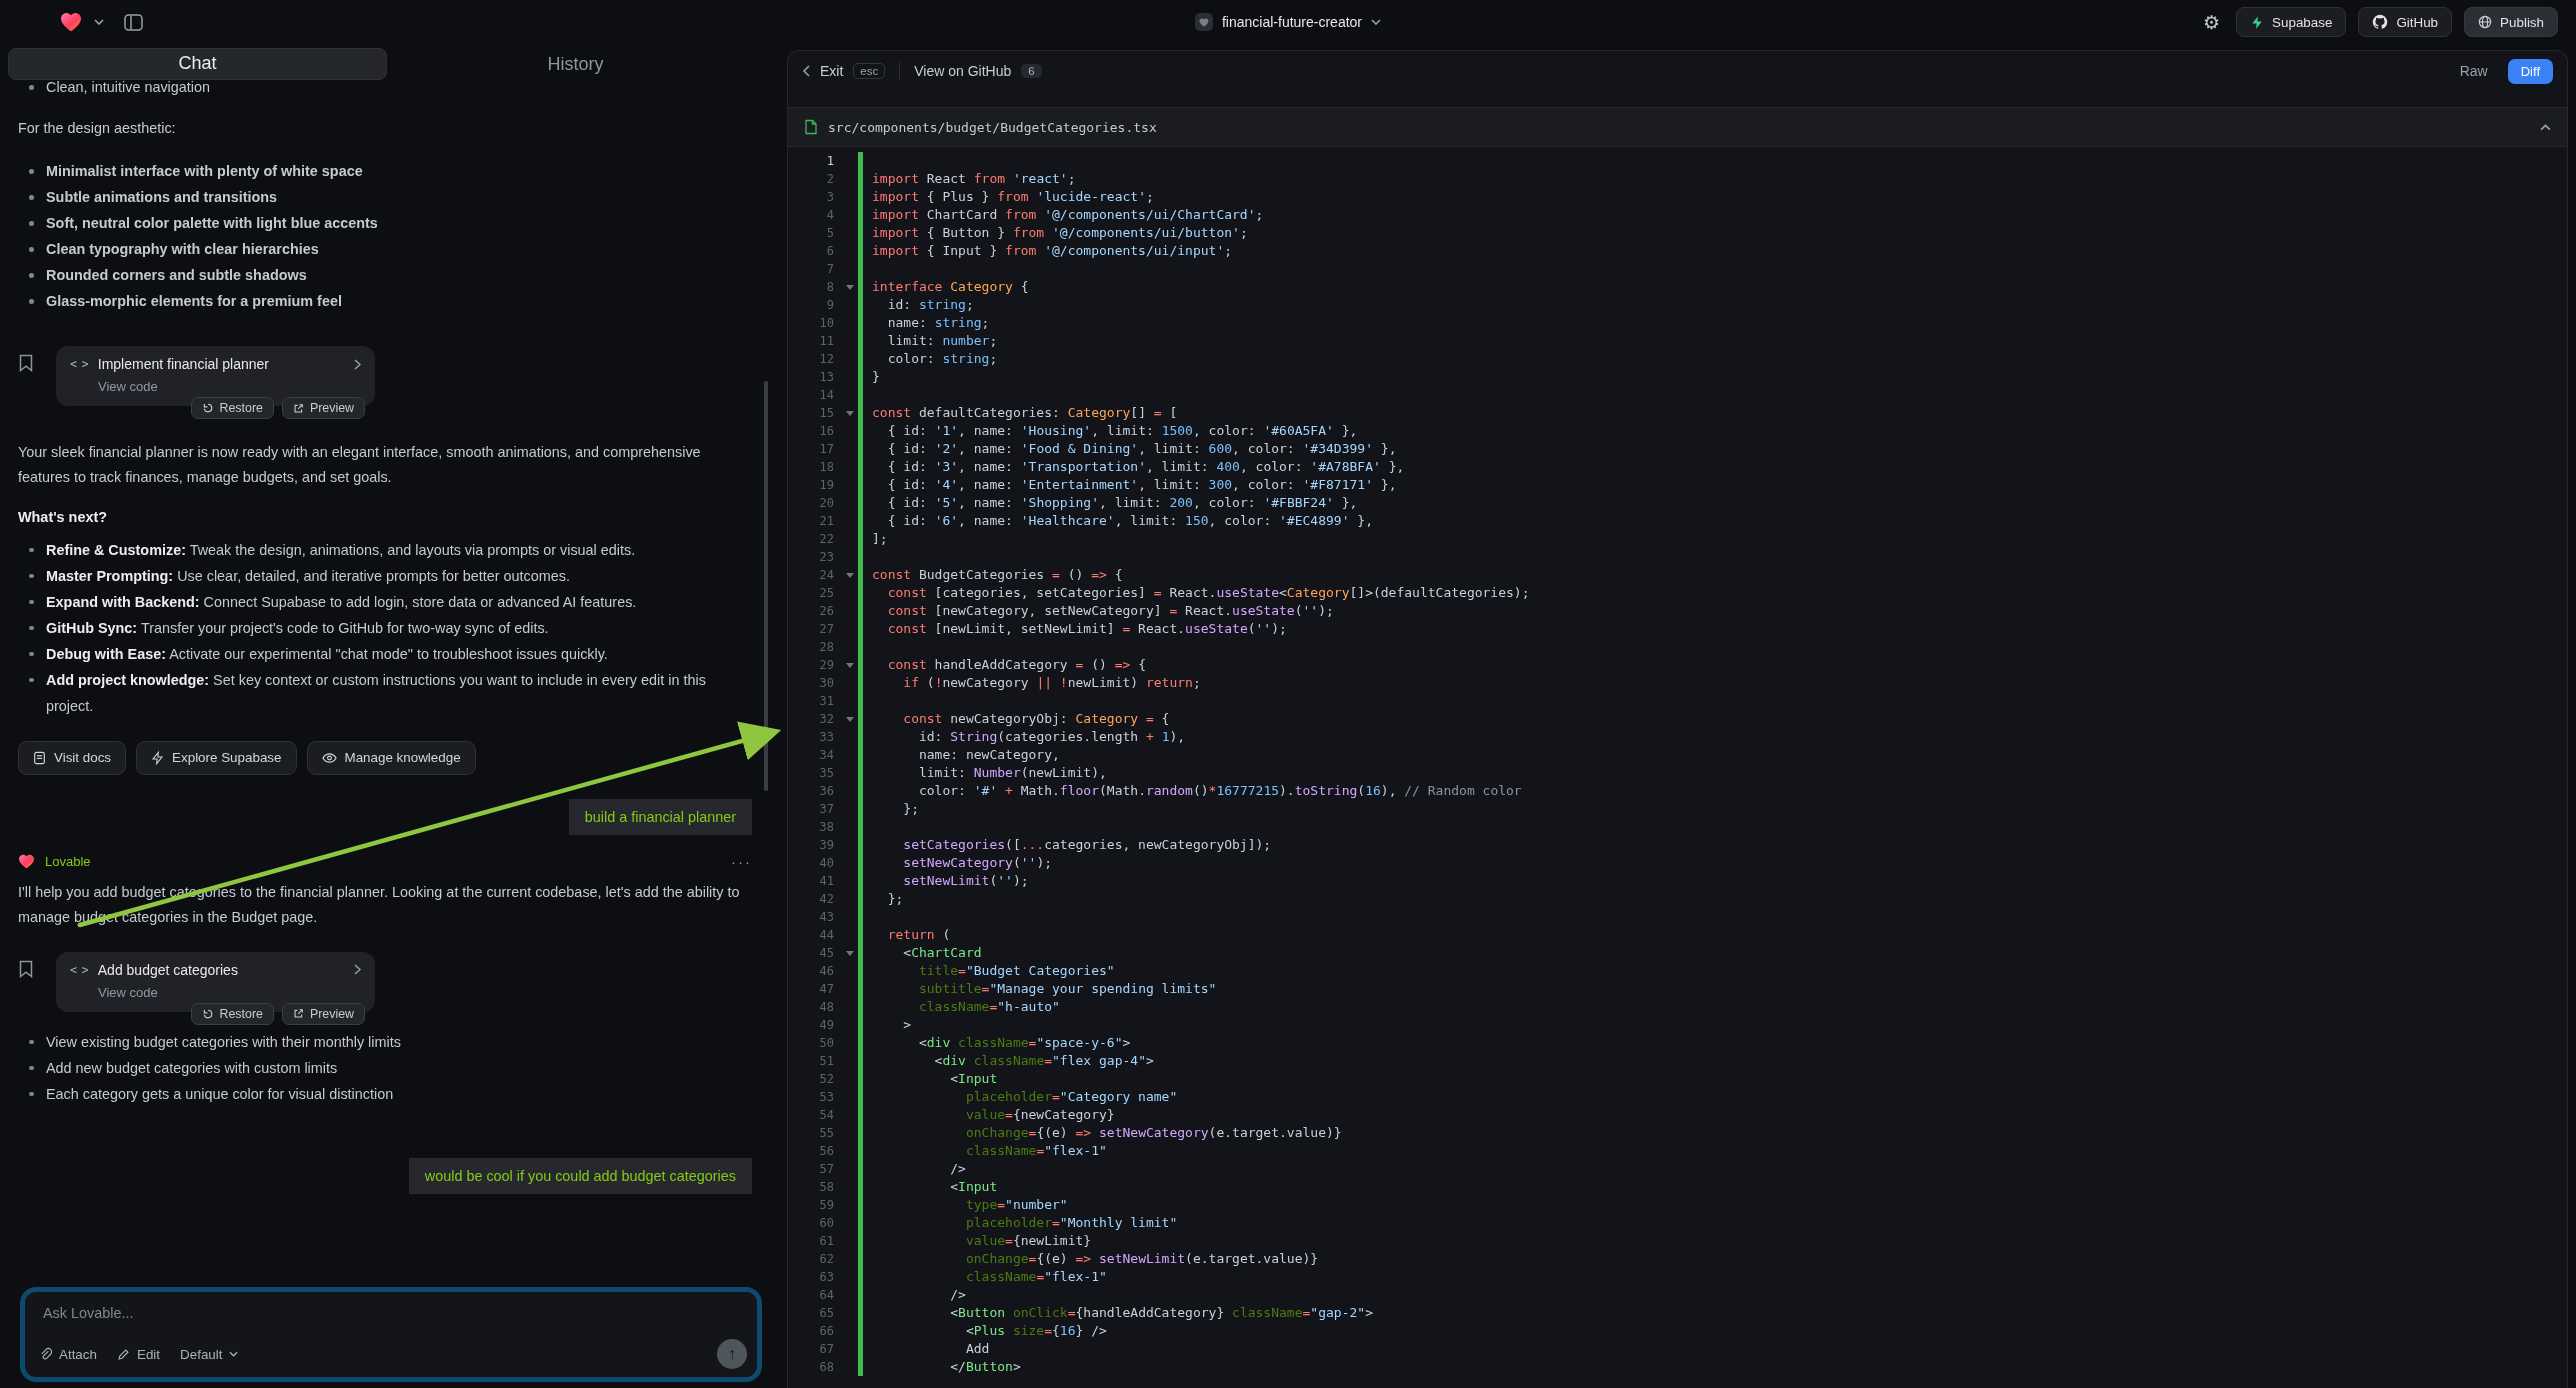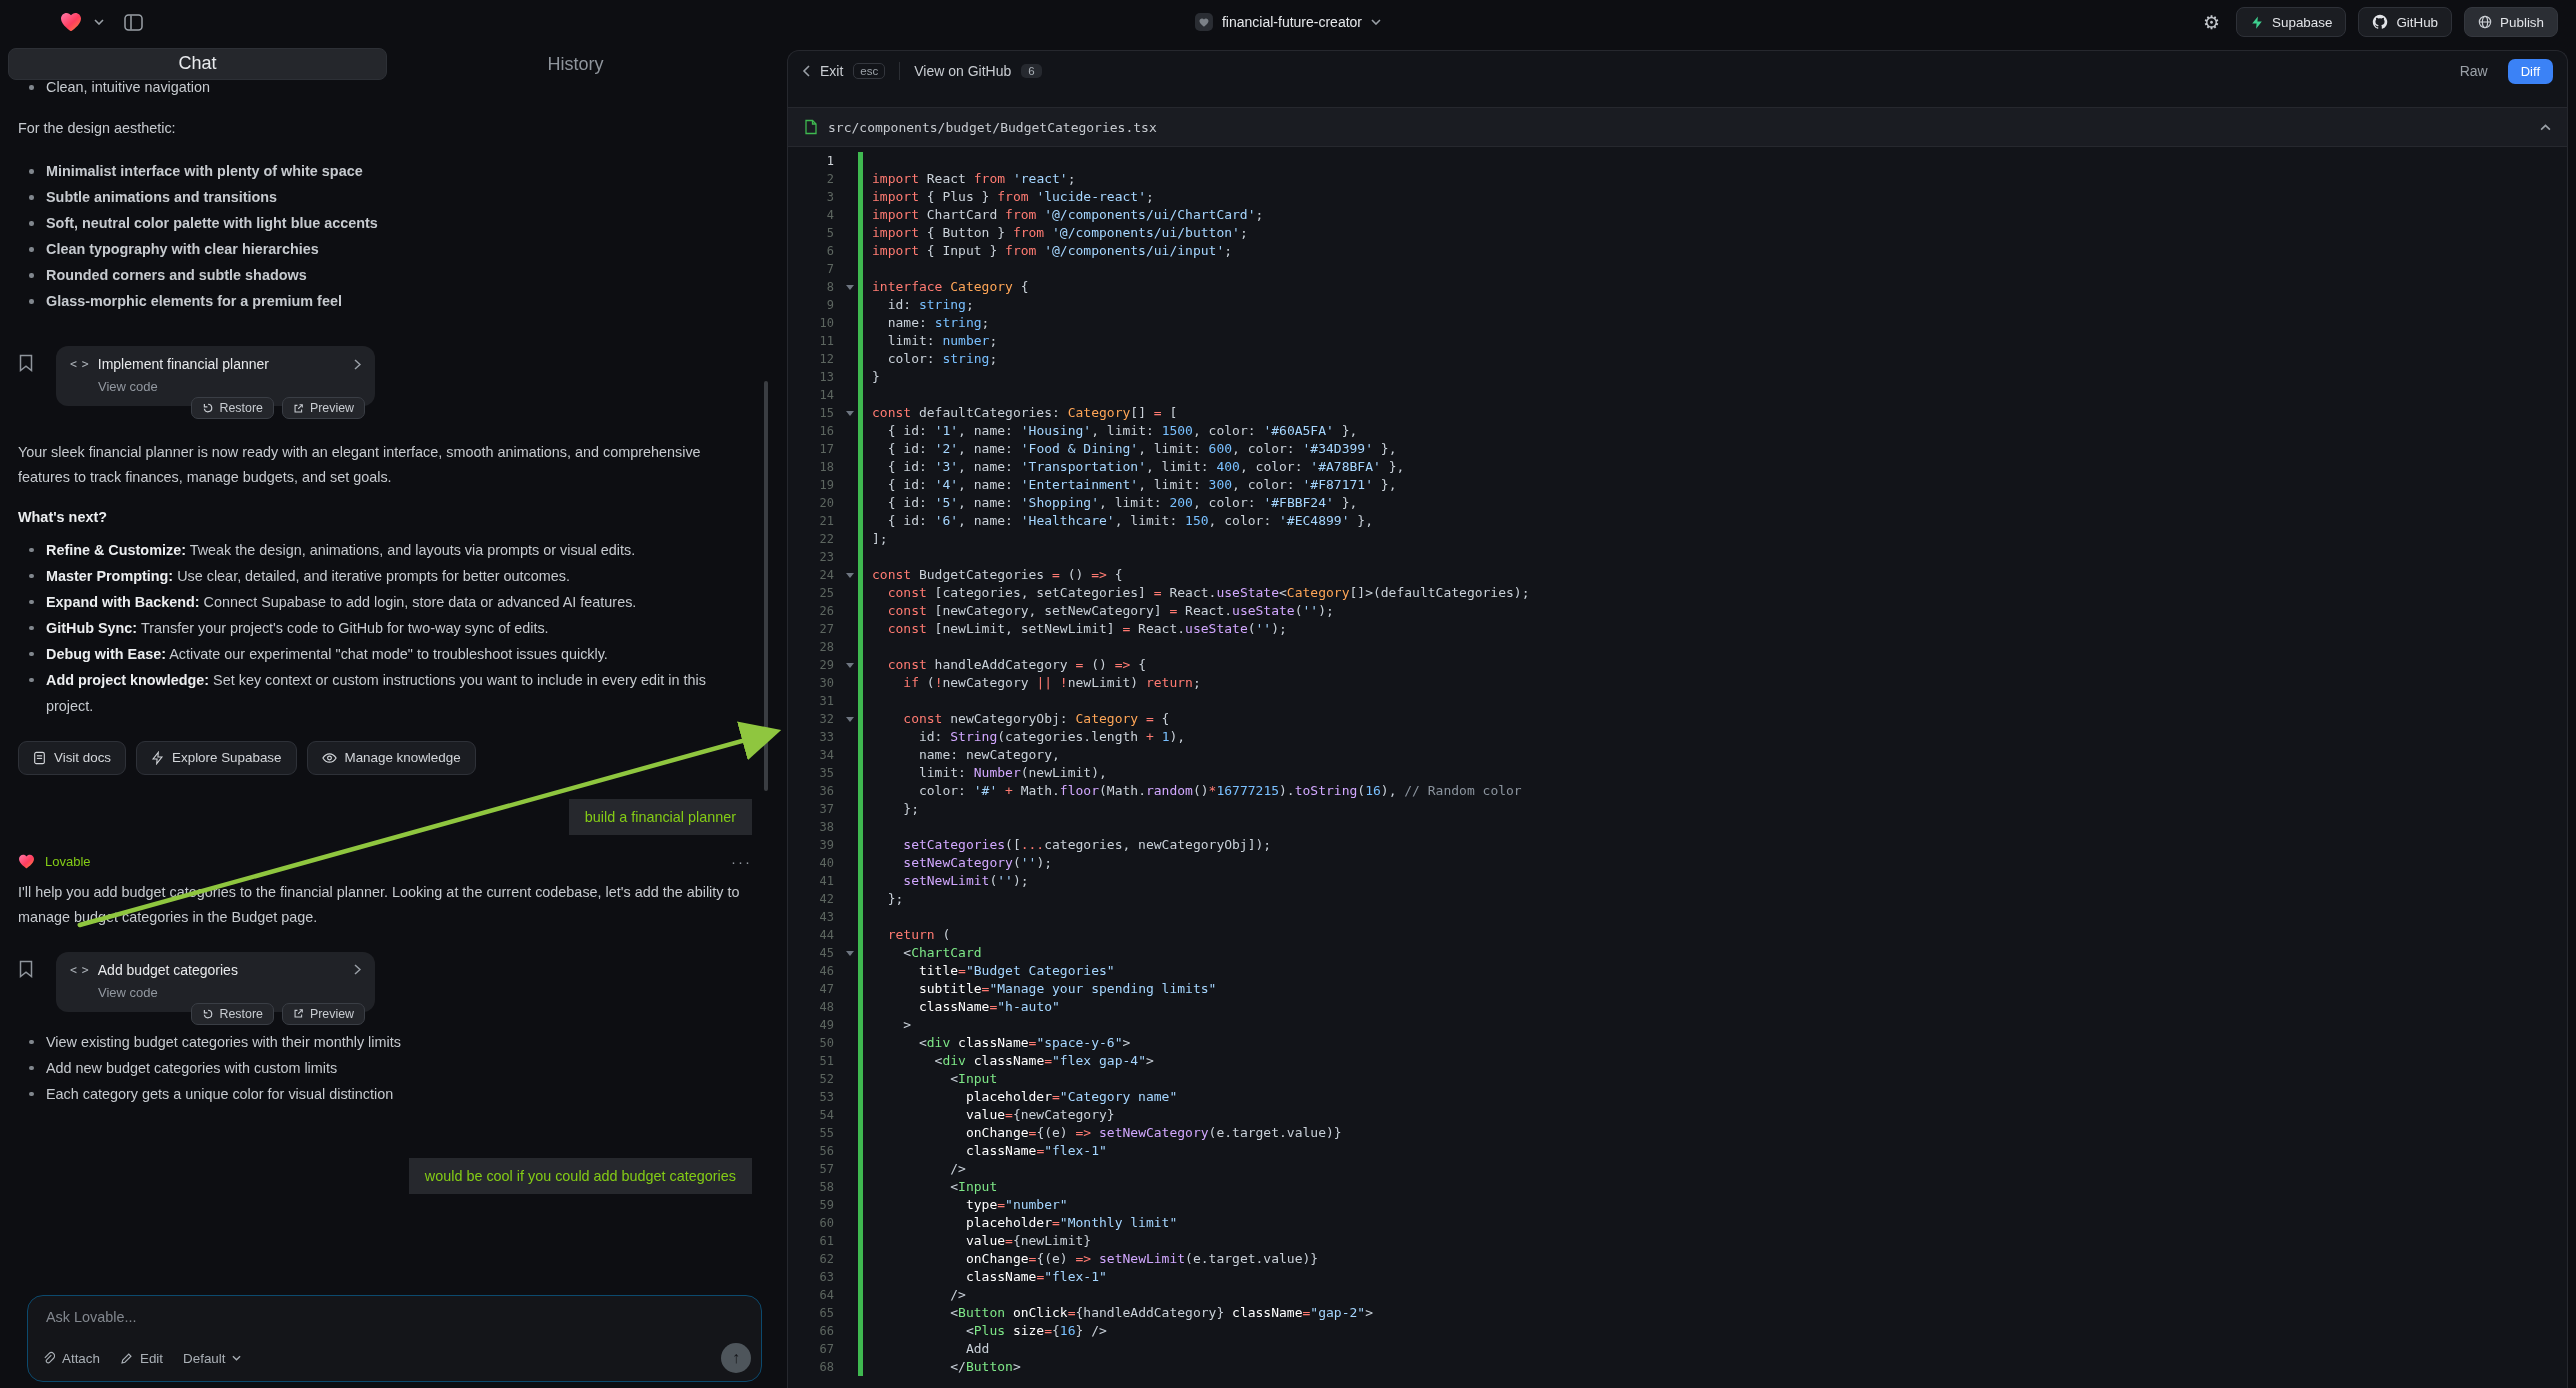--- a/index.html
+++ b/index.html
@@ -66,22 +66,22 @@
     border-radius:0;padding:10px 16px;font-size:14.4px;color:#84cc16;}
   .bubble.first{margin-top:24px;}
   .bubble.secondb{margin-top:51px;}
   
   .assist{display:flex;align-items:center;gap:10px;margin-top:18px;}
   .assist-name{font-size:13px;color:#84cc16;}
   .assist-dots{margin-left:auto;color:#8f959c;font-size:15px;letter-spacing:2px;cursor:pointer;}
   
   .scroll-thumb{position:absolute;right:4px;top:337px;width:4px;height:410px;border-radius:3px;background:#3a3d42;cursor:pointer;}
   
-  .composer{position:absolute;left:27px;right:10px;bottom:6px;height:85px;background:#141519;
-    border:1px solid #0c4a6e;border-radius:16px;}
+  .composer{position:absolute;left:20px;right:10px;bottom:6px;height:85px;background:#141519;
+    border:5px solid #0c4a6e;border-radius:16px;}
   .composer input{position:absolute;top:12px;left:16px;right:16px;background:transparent;border:none;outline:none;
     color:#d6d9dd;font-size:14.4px;font-family:"Liberation Sans",sans-serif;}
   .composer input::placeholder{color:#82878e;}
   .comp-row{position:absolute;left:14px;right:10px;bottom:8px;display:flex;align-items:center;gap:20px;
     font-size:13.4px;color:#aab0b6;}
   .comp-item{display:flex;align-items:center;gap:7px;cursor:pointer;}
   .send-btn{margin-left:auto;width:30px;height:30px;border-radius:50%;background:#4e555b;color:#15161a;
     display:flex;align-items:center;justify-content:center;font-size:16px;font-weight:700;cursor:pointer;}
   
   .code-panel{flex:1;margin:6px 8px 0 15px;border:1px solid #26282e;border-bottom:none;
@@ -99,21 +99,21 @@
   .code-area{flex:1;padding-top:5px;font-family:"DejaVu Sans Mono",monospace;font-size:13px;overflow:hidden;}
   .crow{display:flex;height:18px;line-height:18px;white-space:pre;}
   .ln{width:46px;text-align:right;padding-right:8px;color:#5d6660;font-size:12px;flex:none;}
   .ln.cur{color:#d2d7dc;}
   .fold{width:16px;flex:none;text-align:center;}
   .fold.ff::after{content:"";display:inline-block;vertical-align:middle;width:0;height:0;
     border-left:4px solid transparent;border-right:4px solid transparent;border-top:5px solid #6e7681;}
   .gbar{width:5px;flex:none;background:#3fb950;margin-right:9px;}
   .lc{color:#c9d1d9;}
   .tk-kw{color:#ff7b72;} .tk-str{color:#a5d6ff;} .tk-num{color:#79c0ff;} .tk-com{color:#8b949e;}
-  .tk-type{color:#ffa657;} .tk-fn{color:#d2a8ff;} .tk-tag{color:#7ee787;} .tk-attr{color:#ffffff;}
+  .tk-type{color:#ffa657;} .tk-fn{color:#d2a8ff;} .tk-tag{color:#7ee787;} .tk-attr{color:#4d7c0f;}
   
   .arrow-overlay{position:absolute;left:0;top:0;pointer-events:none;z-index:60;}
 </style>
 </head>
 <body>
 
 <header class="topbar">
   <div class="tb-left">
     <span>
       <svg width="22" height="20" viewBox="0 0 24 22">

